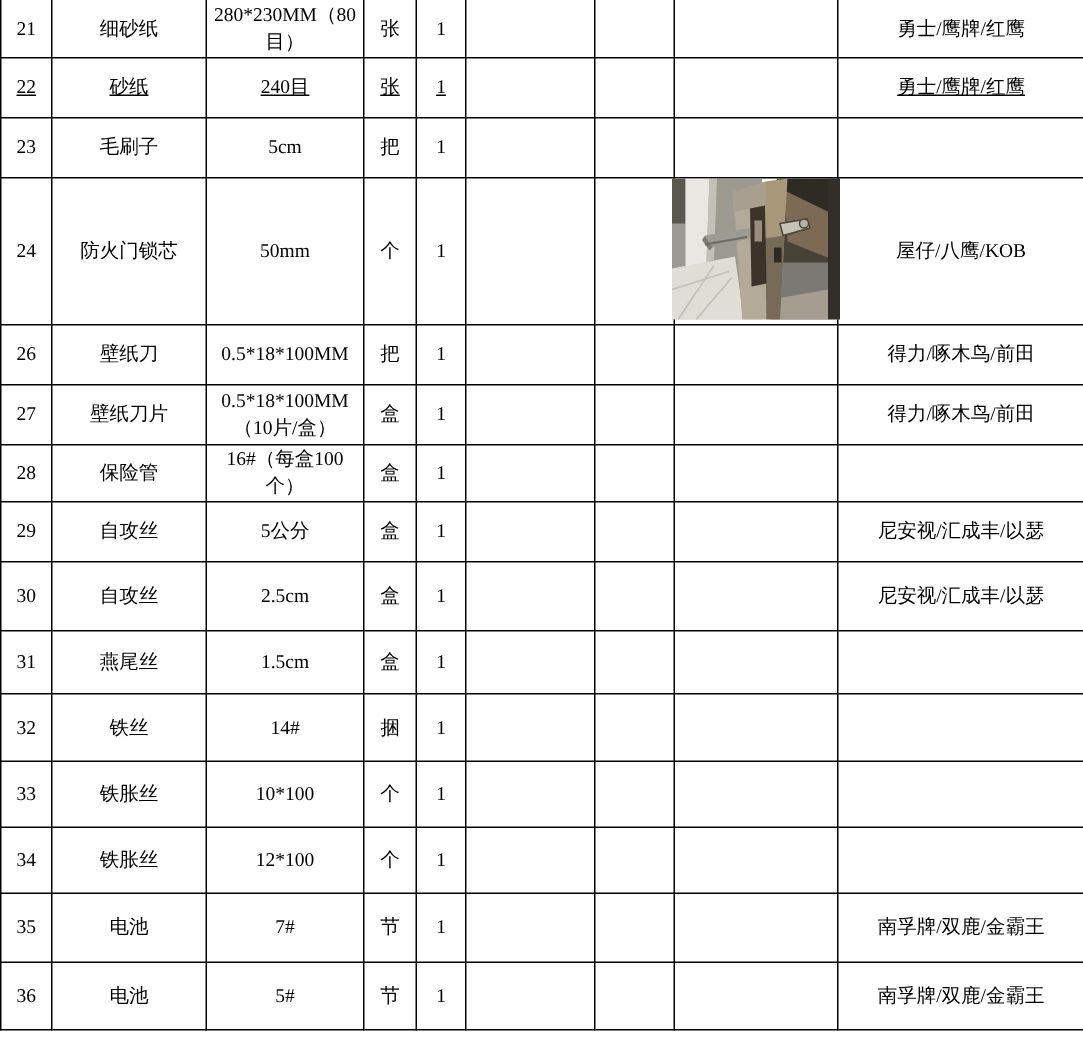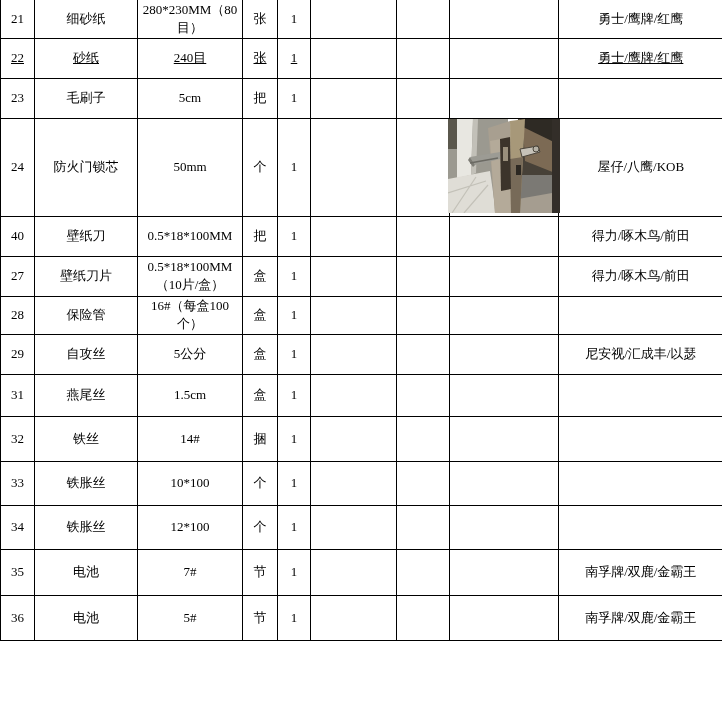--- a/index.html
+++ b/index.html
@@ -106,21 +106,21 @@
       <td><span>个</span></td>
       <td><span>1</span></td>
       <td></td>
       <td></td>
       <td></td>
       <td><span>屋仔/八鹰/KOB</span></td>
     </tr>
 
 
     <tr style="height: 40px;">
-      <td><span>40</span></td>
+      <td><span>26</span></td>
       <td><span>壁纸刀</span></td>
       <td><span>0.5*18*100MM</span></td>
       <td><span>把</span></td>
       <td><span>1</span></td>
       <td></td>
       <td></td>
       <td></td>
       <td><span>得力/啄木鸟/前田</span></td>
     </tr>
 
@@ -153,20 +153,31 @@
       <td><span>自攻丝</span></td>
       <td><span>5公分</span></td>
       <td><span>盒</span></td>
       <td><span>1</span></td>
       <td></td>
       <td></td>
       <td></td>
       <td><span>尼安视/汇成丰/以瑟</span></td>
     </tr>
 
+    <tr style="height: 46px;">
+      <td><span>30</span></td>
+      <td><span>自攻丝</span></td>
+      <td><span>2.5cm</span></td>
+      <td><span>盒</span></td>
+      <td><span>1</span></td>
+      <td></td>
+      <td></td>
+      <td></td>
+      <td><span>尼安视/汇成丰/以瑟</span></td>
+    </tr>
 
     <tr style="height: 42px; font-family: Liberation Serif, serif;">
       <td><span>31</span></td>
       <td><span>燕尾丝</span></td>
       <td><span>1.5cm</span></td>
       <td><span>盒</span></td>
       <td><span>1</span></td>
       <td></td>
       <td></td>
       <td></td>

